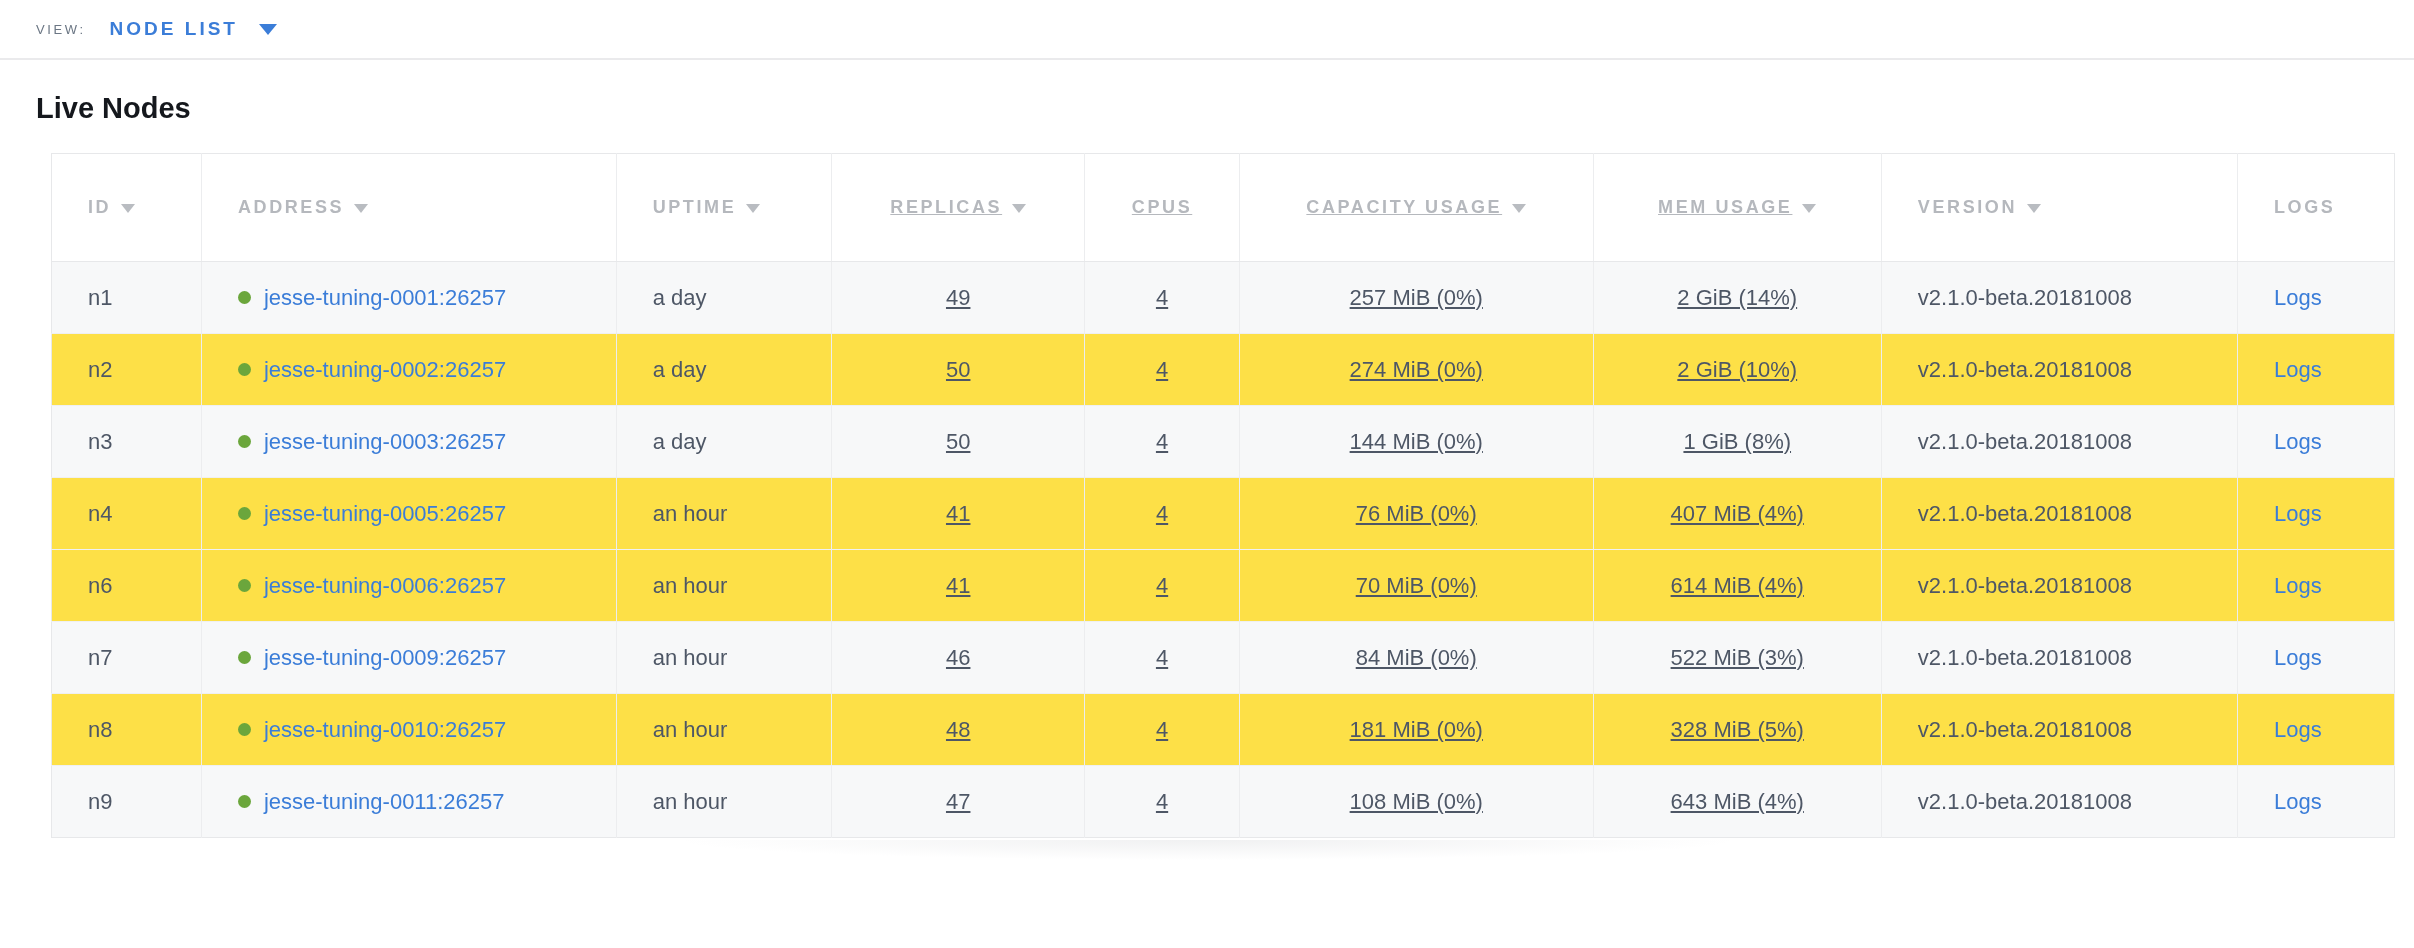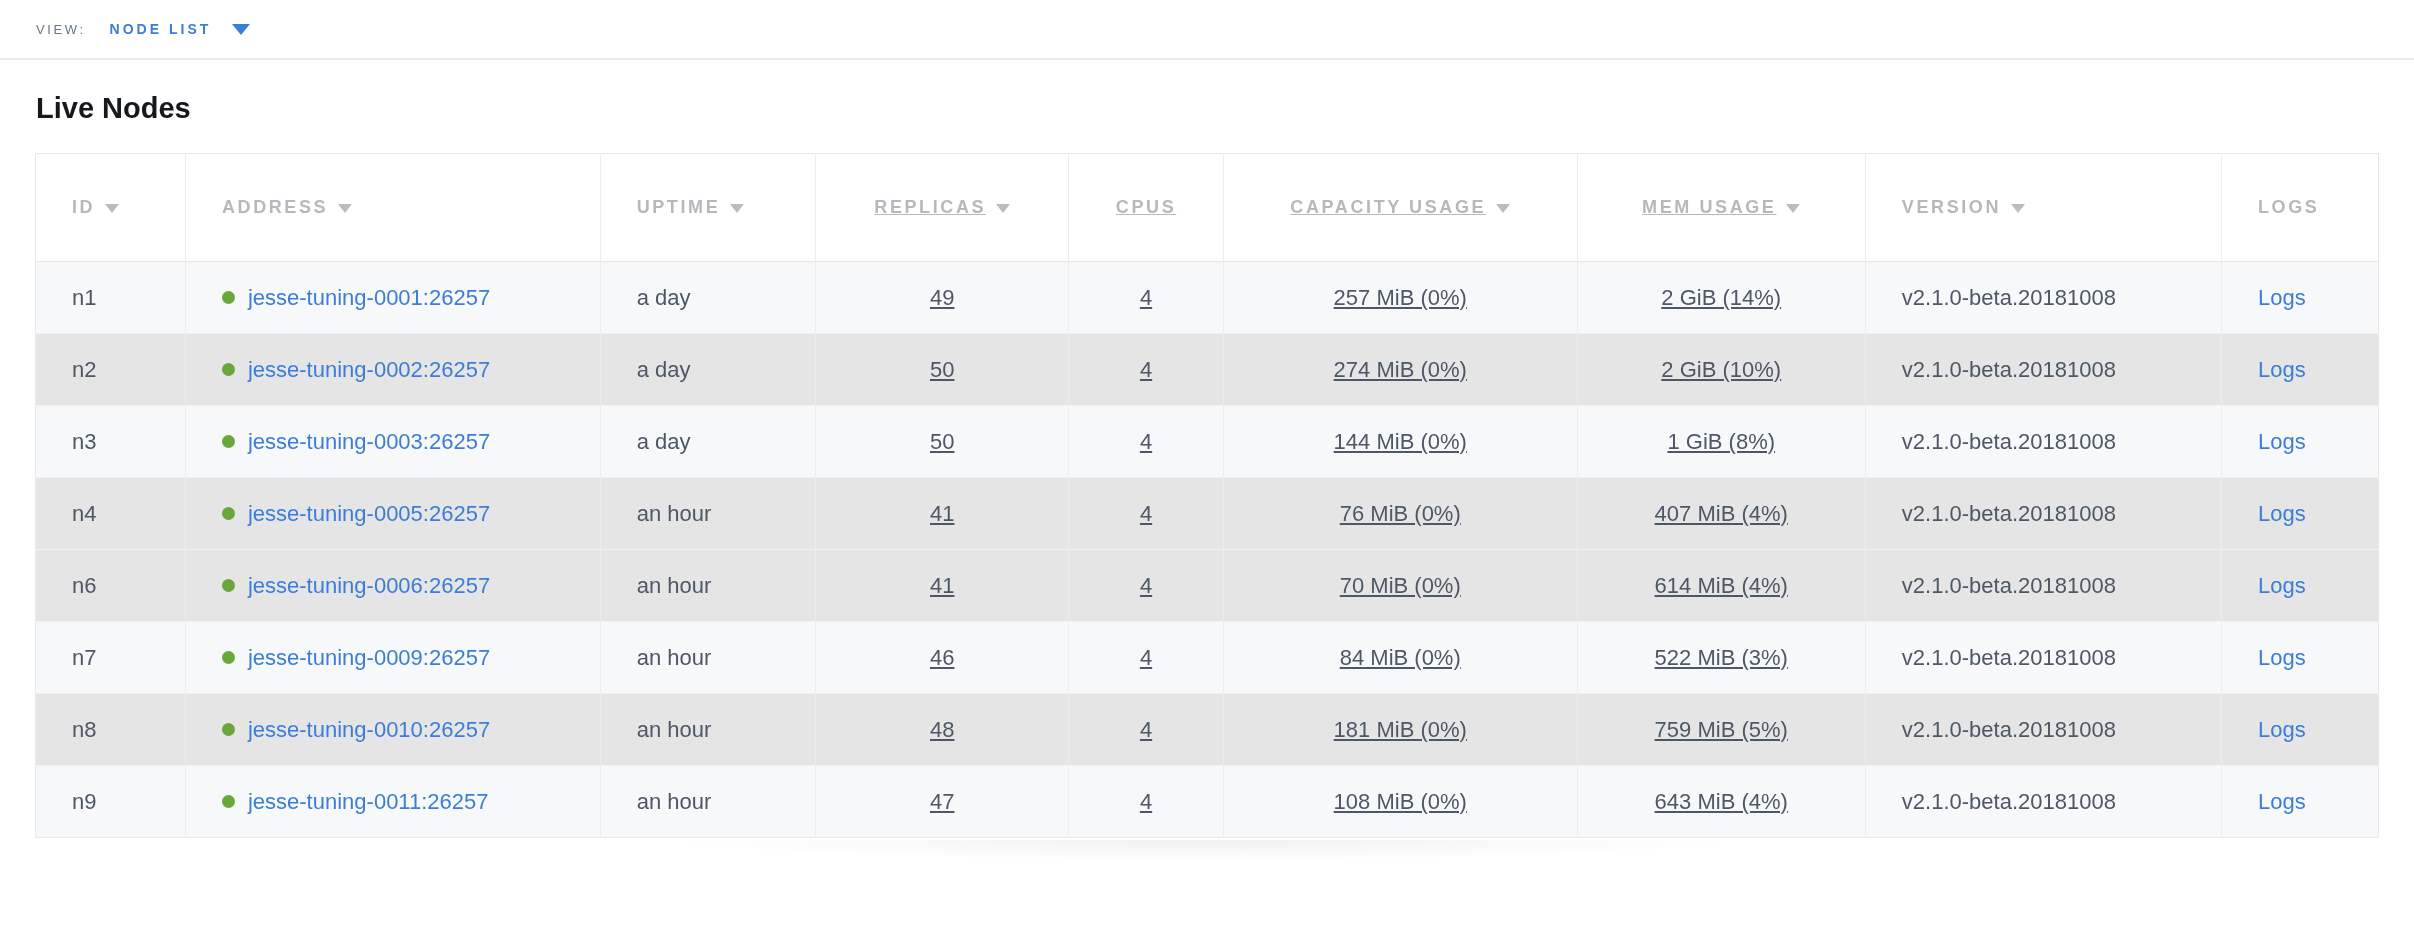--- a/index.html
+++ b/index.html
@@ -22,21 +22,21 @@
     font-size: 13px; letter-spacing: 2.6px;
     color: #6b7684; font-weight: 500;
   }
   .view-selector {
     display: inline-flex; align-items: center;
     margin-left: 24px;
     background: none; border: none; cursor: pointer;
     font-family: inherit;
   }
   .view-selected {
-    font-size: 14px; letter-spacing: 3px;
+    font-size: 19px; letter-spacing: 3px;
     color: #3b7dd8; font-weight: 600;
   }
   .caret-down {
     display: inline-block; width: 0; height: 0;
     border-left: 9px solid transparent;
     border-right: 9px solid transparent;
     border-top: 11px solid #3b7dd8;
     margin-left: 21px;
   }
 
@@ -46,21 +46,22 @@
     color: #15181d;
     padding: 32px 0 28px 36px;
   }
 
   
   .table-wrap { padding: 0 35px; }
   table {
     width: 100%;
     border-collapse: collapse;
     border: 1px solid #e7e8ea;
-    background: #e5e5e5;
+    background: #fde047;
+    margin-left: 16px;
   }
   th, td { border-right: 1px solid #ecedef; }
   th:last-child, td:last-child { border-right: none; }
 
   thead th {
     height: 108px;
     font-size: 18px; font-weight: 700;
     letter-spacing: 2.6px;
     color: #b5b8bd;
     text-align: left;
@@ -217,21 +218,21 @@
           <td class="align-left">v2.1.0-beta.20181008</td>
           <td class="align-left"><a class="cell-link">Logs</a></td>
         </tr>
         <tr>
           <td class="align-left">n8</td>
           <td class="align-left"><span class="live-dot"></span><a class="cell-link">jesse-tuning-0010:26257</a></td>
           <td class="align-left">an hour</td>
           <td class="align-right">48</td>
           <td class="align-right">4</td>
           <td class="align-right">181 MiB (0%)</td>
-          <td class="align-right">759 MiB (5%)</td>
+          <td class="align-right">328 MiB (5%)</td>
           <td class="align-left">v2.1.0-beta.20181008</td>
           <td class="align-left"><a class="cell-link">Logs</a></td>
         </tr>
         <tr class="stripe">
           <td class="align-left">n9</td>
           <td class="align-left"><span class="live-dot"></span><a class="cell-link">jesse-tuning-0011:26257</a></td>
           <td class="align-left">an hour</td>
           <td class="align-right">47</td>
           <td class="align-right">4</td>
           <td class="align-right">108 MiB (0%)</td>

